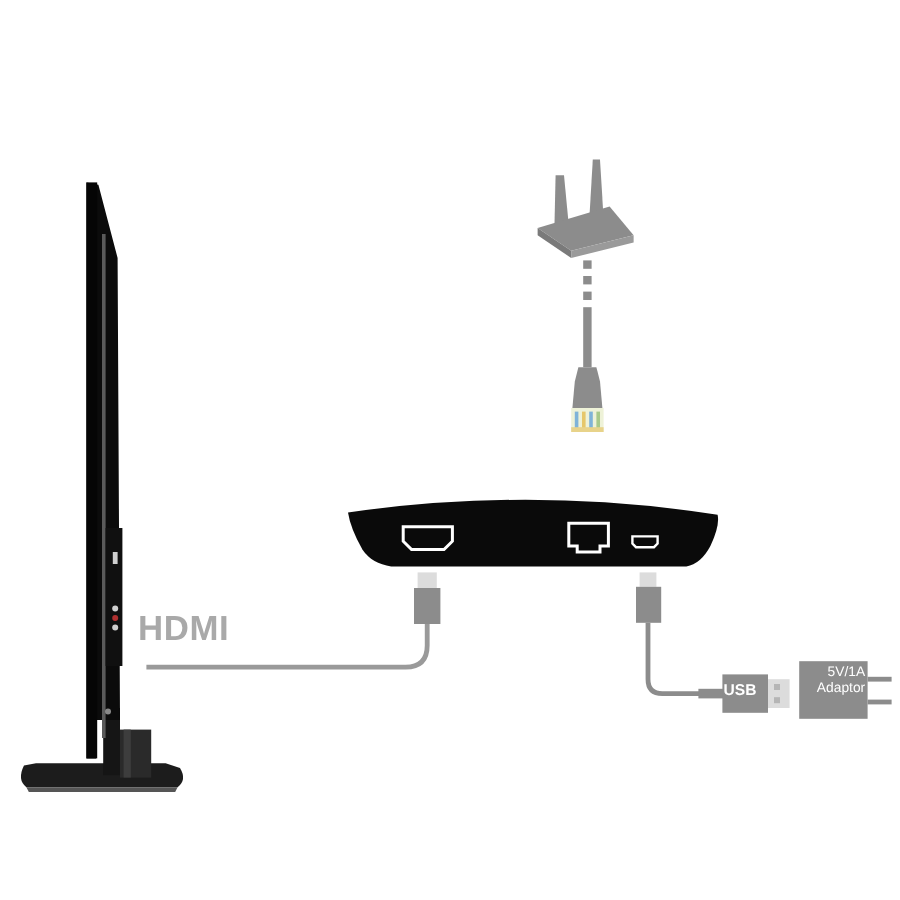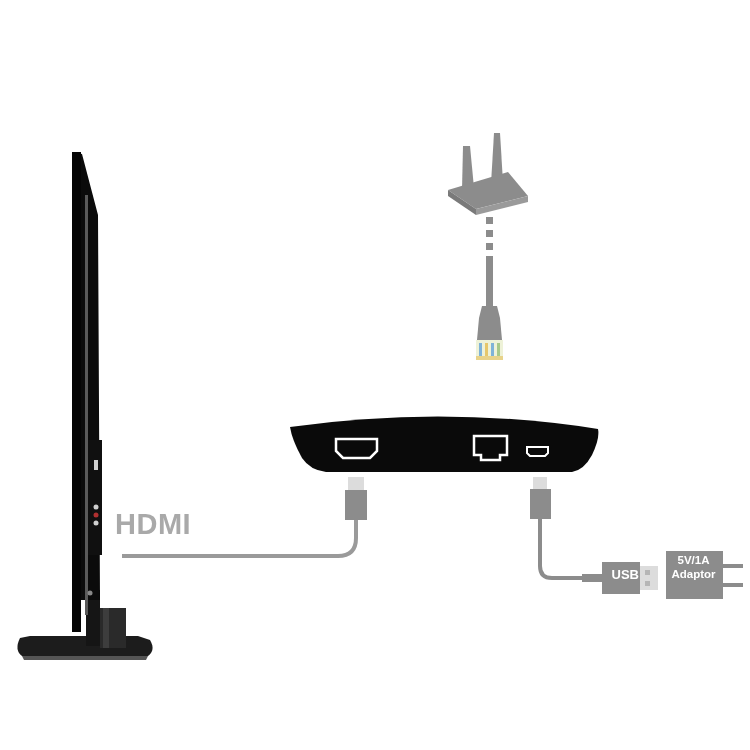--- a/index.html
+++ b/index.html
@@ -1,24 +1,24 @@
 <!DOCTYPE html>
 <html><head>
   <meta charset="utf-8">
   <style>
     html, body { margin: 0; padding: 0; background: #ffffff; }
     body { width: 750px; height: 750px; position: relative; overflow: hidden;
            font-family: "Liberation Sans", sans-serif; }
     svg { position: absolute; left: 0; top: 0; }
     .hdmi-label { position: absolute; left: 115px; top: 508px; font-size: 29px;
                   color: #a9a9a9; letter-spacing: 0.5px; font-family: "Liberation Sans", sans-serif; font-weight: bold; }
-    .usb-text { position: absolute; left: 603px; top: 567px; width: 36px; text-align: right;
+    .usb-text { position: absolute; left: 603px; top: 567px; width: 36px; text-align: left;
                 font-size: 13px; font-weight: bold; color: #ffffff; }
-    .adaptor-text { position: absolute; left: 666px; top: 553px; width: 55px; text-align: center;
-                    font-size: 11.5px; font-weight: bold; color: #ffffff; line-height: 14px; }
+    .adaptor-text { position: absolute; left: 666px; top: 553px; width: 55px; text-align: right;
+                    font-size: 11.5px; font-weight: normal; color: #ffffff; line-height: 14px; }
   </style>
 </head>
 <body>
 
 <svg width="750" height="750" viewBox="0 0 750 750">
 
   <path d="M20 638 Q14 650 22 656 L148 656 Q156 650 150 640 L138 636 L30 636 Z" fill="#1c1c1c"></path>
   <path d="M22 656 L148 656 L146 660 L24 660 Z" fill="#555"></path>
 
   <rect x="86" y="590" width="14" height="56" fill="#151515"></rect>

